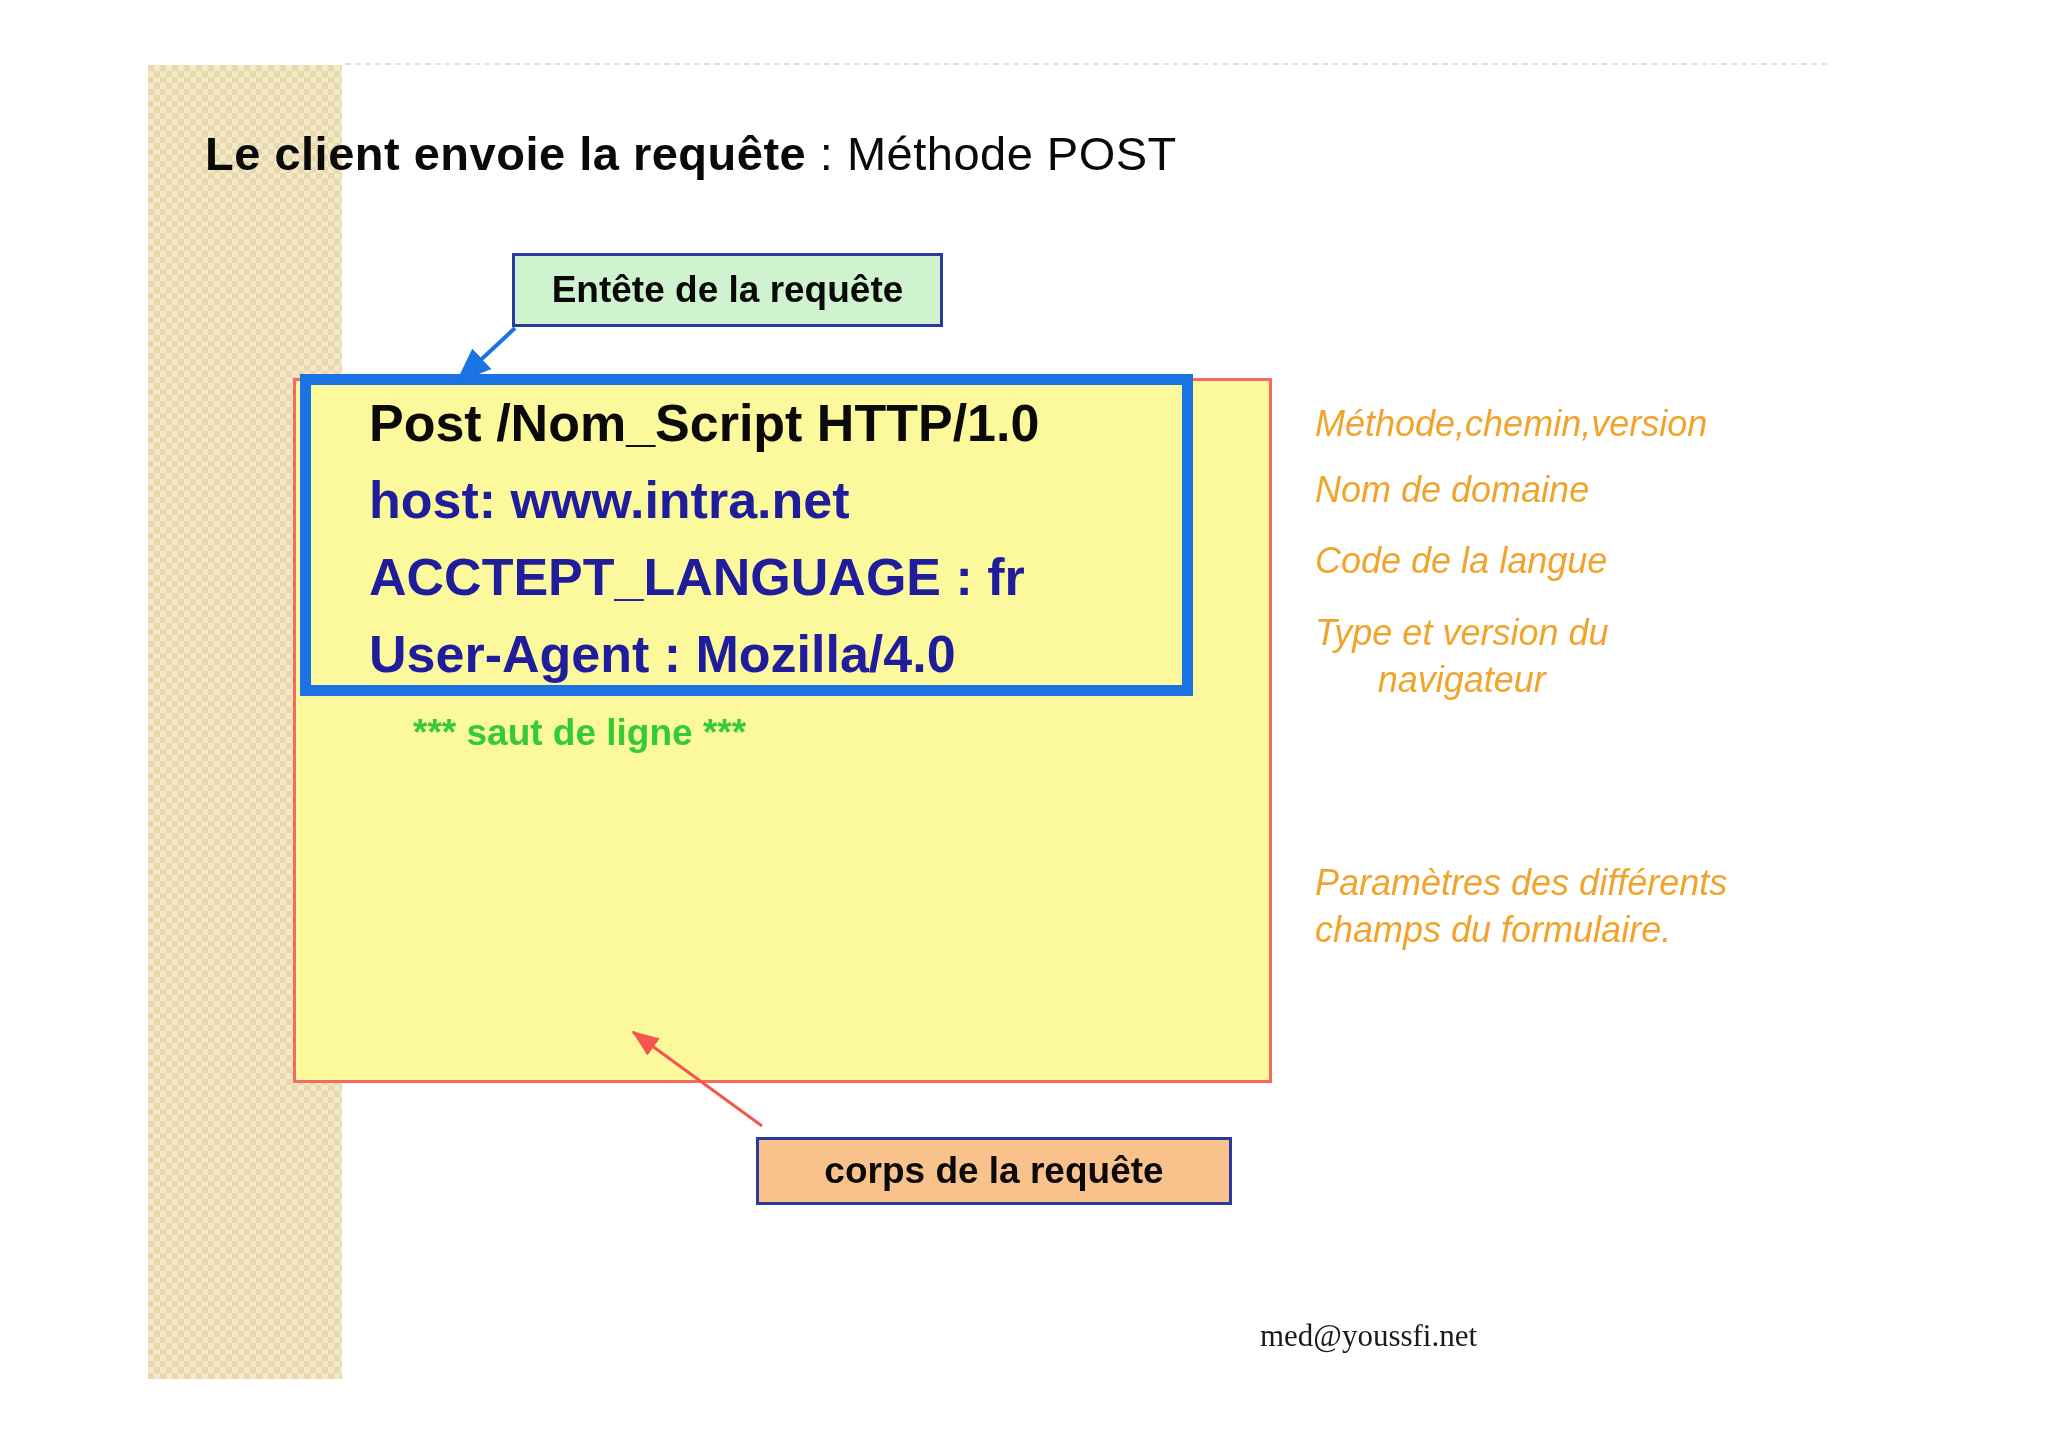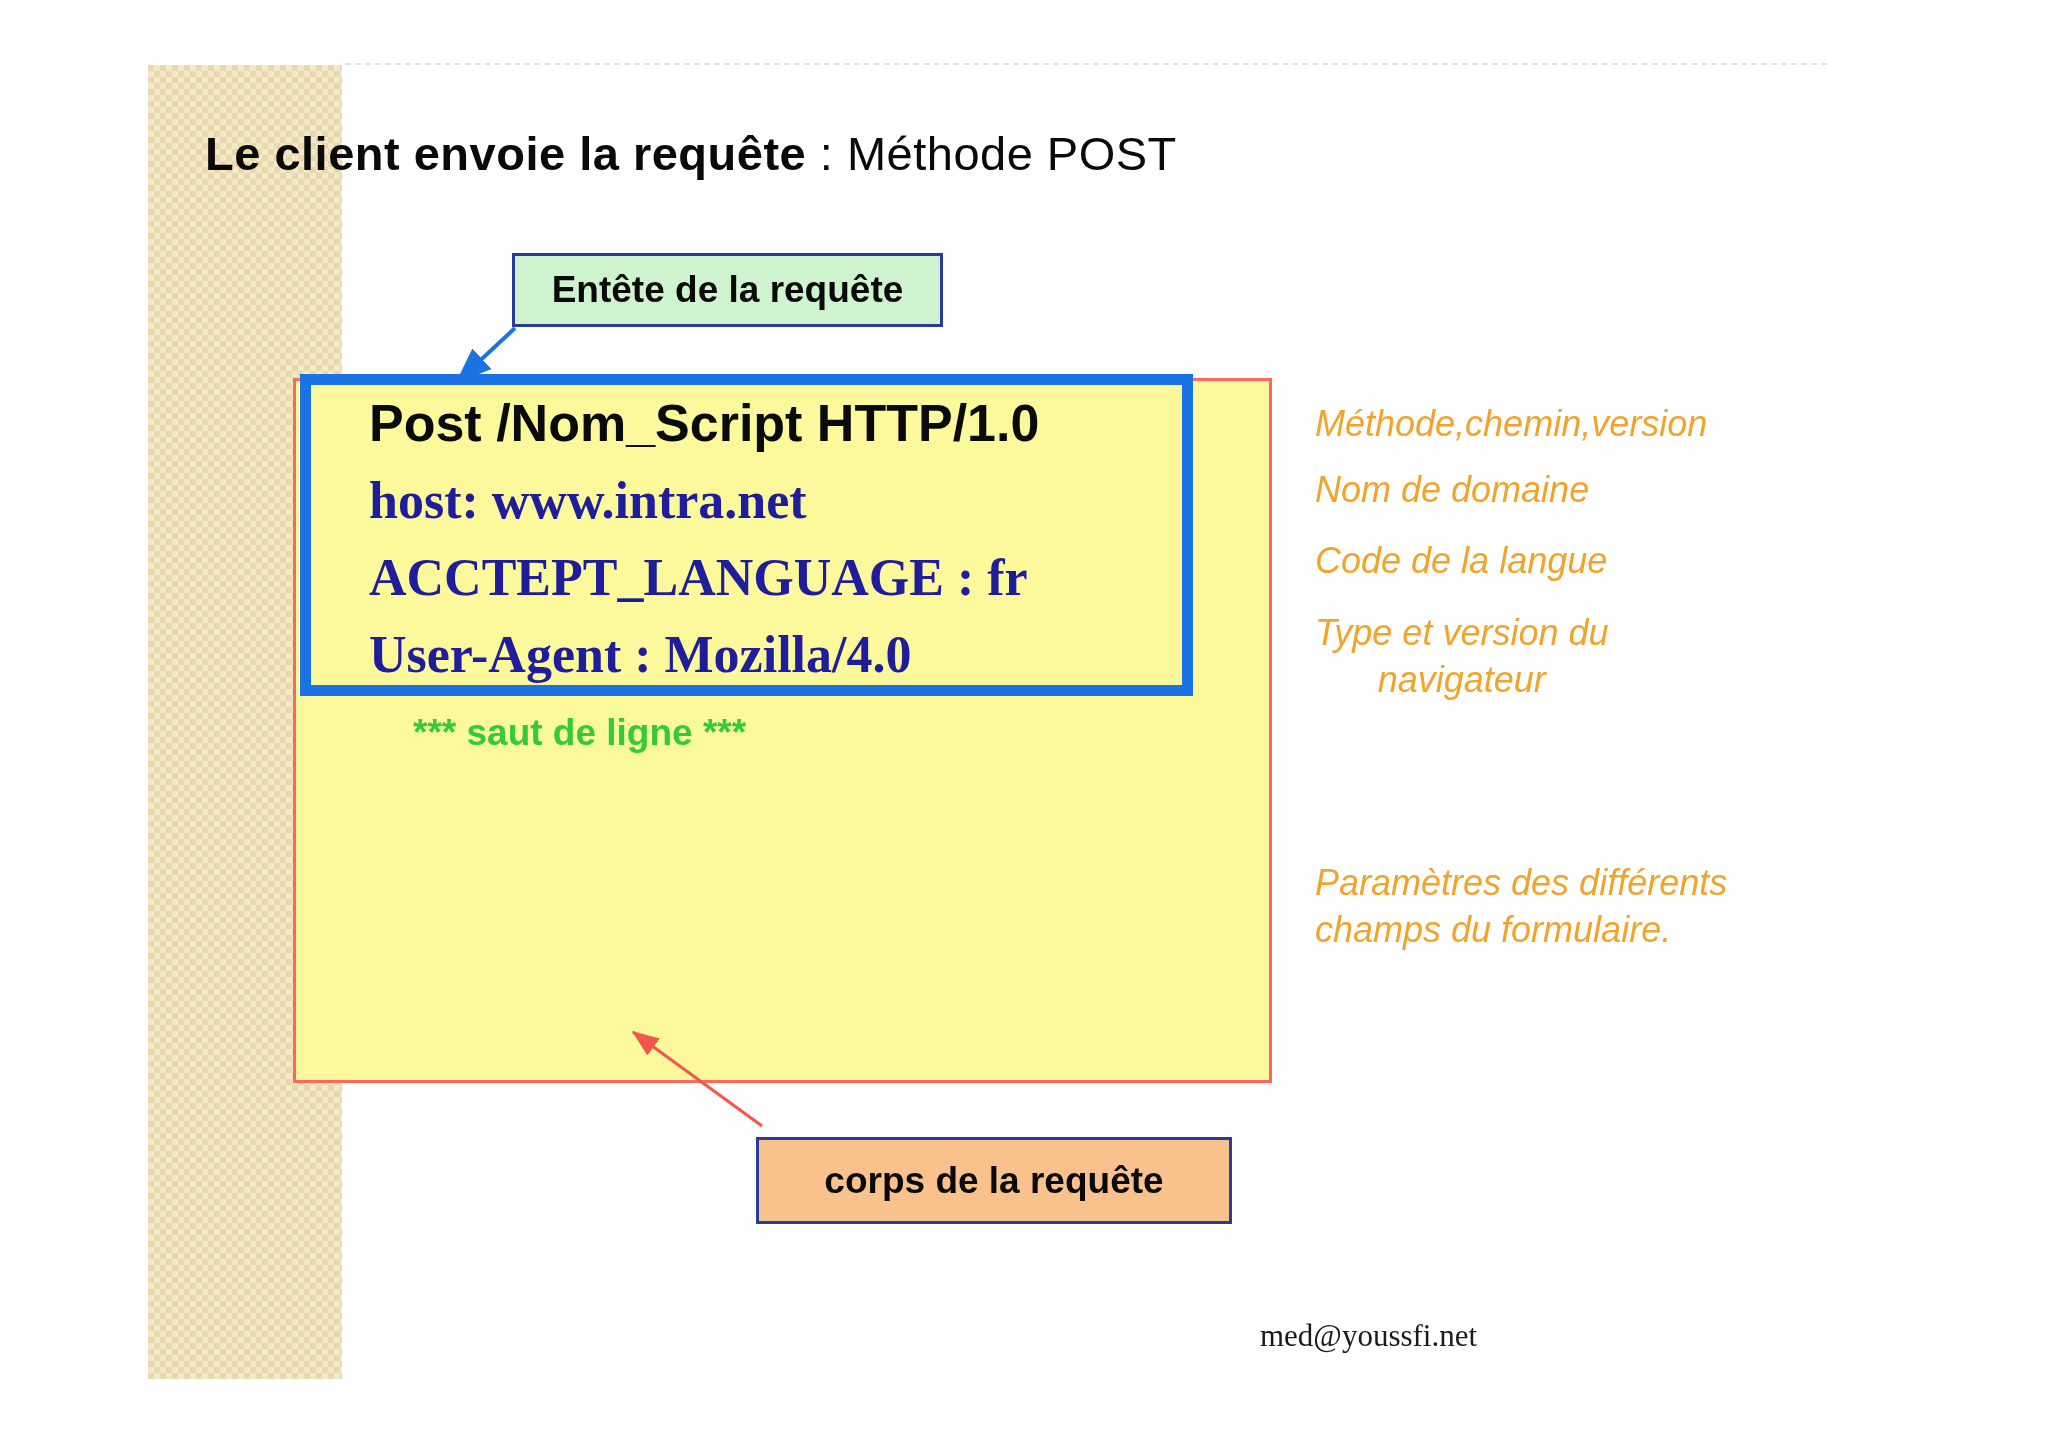--- a/index.html
+++ b/index.html
@@ -54,21 +54,21 @@
   }
   .blue-box{
     position:absolute;left:300px;top:374px;width:893px;height:322px;
     box-sizing:border-box;border:11px solid var(--blue_border);
   }
   .blue-box .hdr-lines{
     padding:0 0 0 58px;line-height:77px;font-size:52px;font-weight:700;
     white-space:nowrap;
   }
   .hdr-black{color:var(--black_text);}
-  .hdr-navy{color:var(--navy_text);font-family:Liberation Serif, serif;}
+  .hdr-navy{color:var(--navy_text);}
   .saut{
     position:absolute;left:413px;top:712px;white-space:nowrap;
     font-size:37px;font-weight:700;color:var(--green_text);
   }
   .red-box{
     position:absolute;left:298px;top:770px;width:907px;height:302px;
     box-sizing:border-box;border:9px solid var(--red_border);
   }
   .red-box .body-lines{
     padding:0 0 0 2px;line-height:78px;font-size:39px;font-weight:700;
@@ -78,21 +78,21 @@
     position:absolute;left:1315px;white-space:pre-line;
     font-size:36px;font-style:italic;color:var(--orange_text);
     line-height:47px;
   }
   .ann-1{top:400px;}
   .ann-2{top:466px;}
   .ann-3{top:537px;}
   .ann-4{top:609px;text-align:center;}
   .ann-5{top:859px;}
   .corps-label{
-    position:absolute;left:756px;top:1137px;width:476px;height:87px;
+    position:absolute;left:756px;top:1137px;width:476px;height:68px;
     box-sizing:border-box;background:var(--peach_fill);
     border:3px solid var(--navy_box_border);
     display:flex;align-items:center;justify-content:center;
     font-size:37px;font-weight:700;color:var(--black_text);
   }
   .footer{
     position:absolute;left:1260px;top:1318px;
     font-family:"Liberation Serif",serif;font-size:31px;color:#1a1a1a;
   }
   .arrows{

